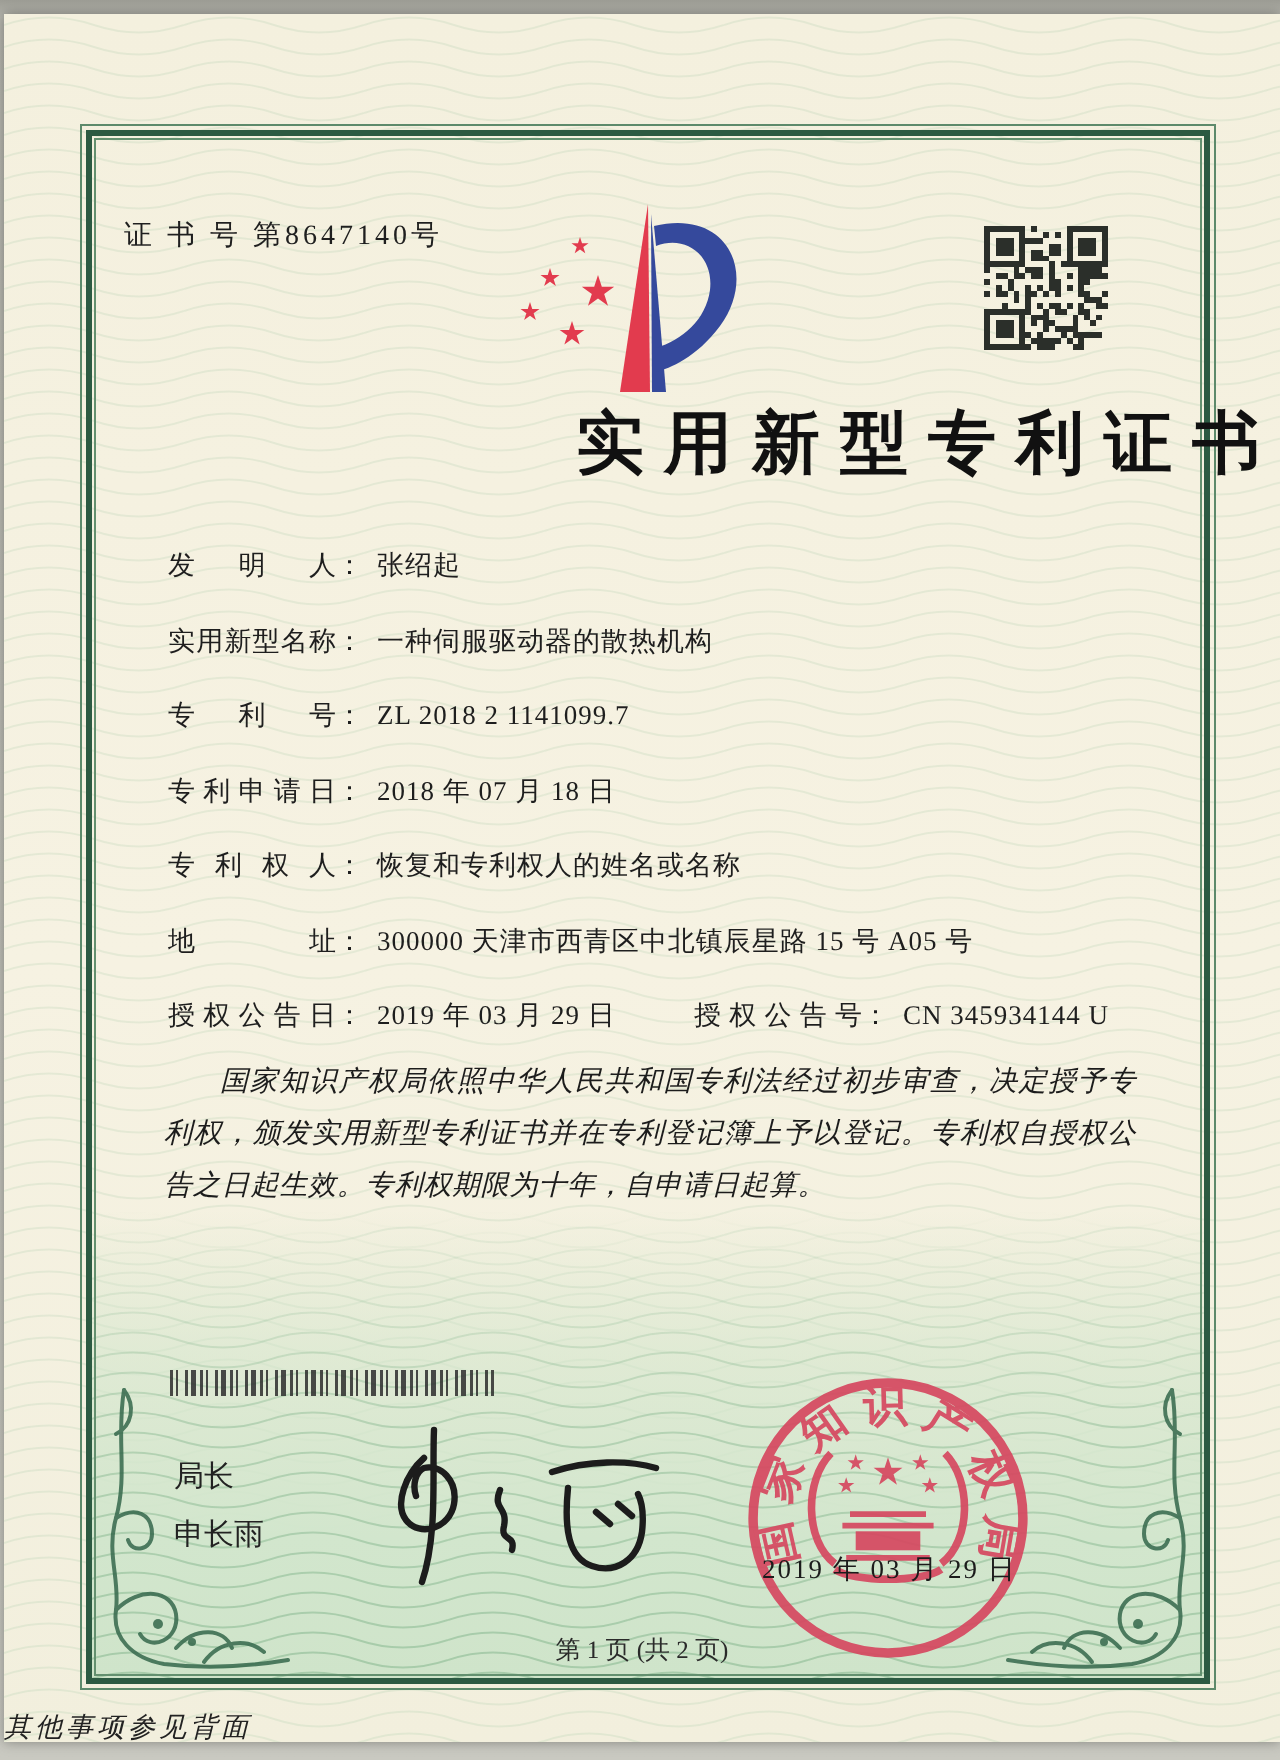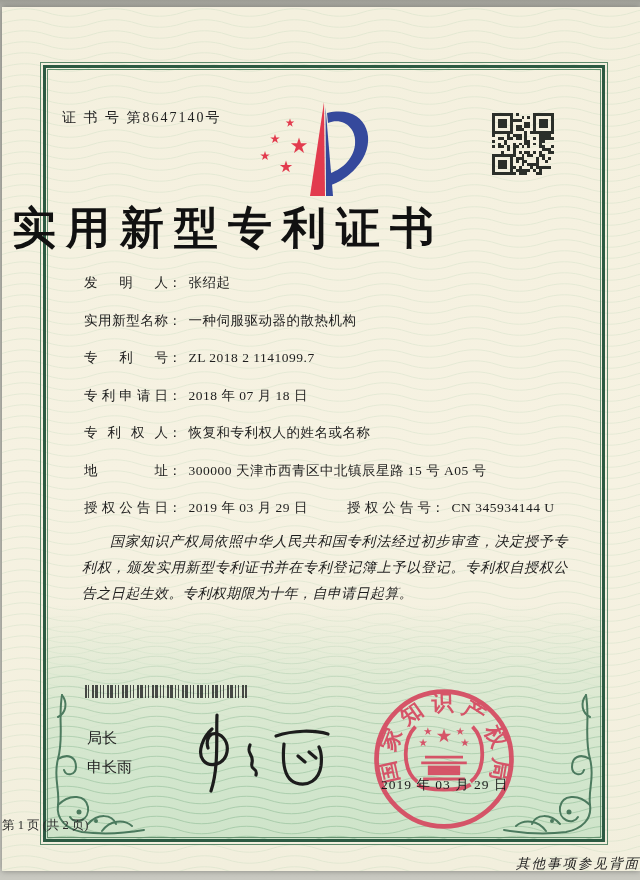--- a/index.html
+++ b/index.html
@@ -17,42 +17,42 @@
       background:linear-gradient(180deg,rgba(211,230,207,0) 0%,rgba(208,229,203,.55) 30%,#d2e6cd 70%,#cfe4ca 100%);}
   .green-panel svg{position:absolute;inset:0;opacity:.55;}
   
   .frame{position:absolute;left:38px;top:55px;width:566px;height:781px;
          border:1px solid #5d8a6b;}
   .frame .mid{position:absolute;inset:2px;border:3px solid #2c5a42;}
   .frame .inner{position:absolute;inset:1px;border:1px solid #63906f;}
   .cert-no{position:absolute;left:60px;top:102px;font-size:14px;letter-spacing:2px;color:#1f1f1f;}
   .logo{position:absolute;left:240px;top:92px;}
   .qr{position:absolute;left:490px;top:106px;width:62px;height:62px;}
-  .title{position:absolute;left:0;right:0;top:192px;margin:0;text-align:left;
-         font-size:44px;font-weight:bold;letter-spacing:10px;text-indent:10px;color:#111;}
+  .title{position:absolute;left:0;right:0;top:192px;margin:0;text-align:right;
+         font-size:34px;font-weight:bold;letter-spacing:10px;text-indent:10px;color:#111;}
   .fields{position:absolute;left:82px;top:267px;width:480px;font-size:13.5px;color:#1e1e1e;}
   .frow{height:24px;margin-bottom:13.5px;white-space:nowrap;}
   .flabel{display:inline-block;width:84px;text-align:justify;text-align-last:justify;vertical-align:top;}
   .fcolon{display:inline-block;margin-right:7px;}
   .fvalue{letter-spacing:.5px;}
   .grant-right{position:absolute;left:263px;top:0;}
   .body-text{position:absolute;left:80px;top:522px;width:486px;
       font-size:14px;line-height:26px;font-style:italic;text-align:justify;color:#1c1c1c;}
   .body-text p{margin:0;text-indent:2em;letter-spacing:.4px;}
   .barcode{position:absolute;left:83px;top:678px;width:162px;height:13px;opacity:.85;
       background:repeating-linear-gradient(90deg,#2c2c2c 0 1.5px,transparent 1.5px 3px,
         #2c2c2c 3px 4px,transparent 4px 7.5px,#2c2c2c 7.5px 9px,transparent 9px 10.5px,
         #2c2c2c 10.5px 13px,transparent 13px 15px);}
   .sign-role{position:absolute;left:85px;top:722px;font-size:15px;font-family:Liberation Sans, sans-serif;color:#222;text-align:center;}
   .sign-name{position:absolute;left:85px;top:751px;font-size:15px;font-family:"Liberation Sans","DejaVu Sans",sans-serif;color:#222;}
   .signature{position:absolute;left:182px;top:702px;}
   .seal{position:absolute;left:366px;top:676px;}
   .seal-date{position:absolute;left:379px;top:769px;font-size:13.5px;letter-spacing:1px;color:#1b1b1b;z-index:5;}
-  .page-info{position:absolute;left:0;right:0;top:810px;text-align:left;font-size:12.5px;color:#2a2a2a;}
-  .back-note{position:absolute;left:0;right:0;top:848px;text-align:right;
+  .page-info{position:absolute;left:0;right:0;top:810px;text-align:center;font-size:12.5px;color:#2a2a2a;}
+  .back-note{position:absolute;left:0;right:0;top:848px;text-align:left;
       font-size:13.5px;font-style:italic;letter-spacing:2px;color:#222;}
   .corner{position:absolute;width:100px;height:145px;}
   .corner.left{left:46px;top:686px;}
   .corner.right{left:498px;top:686px;transform:scaleX(-1);}
 </style>
 </head>
 <body>
 
 <div class="scan">
   <div class="paper">

